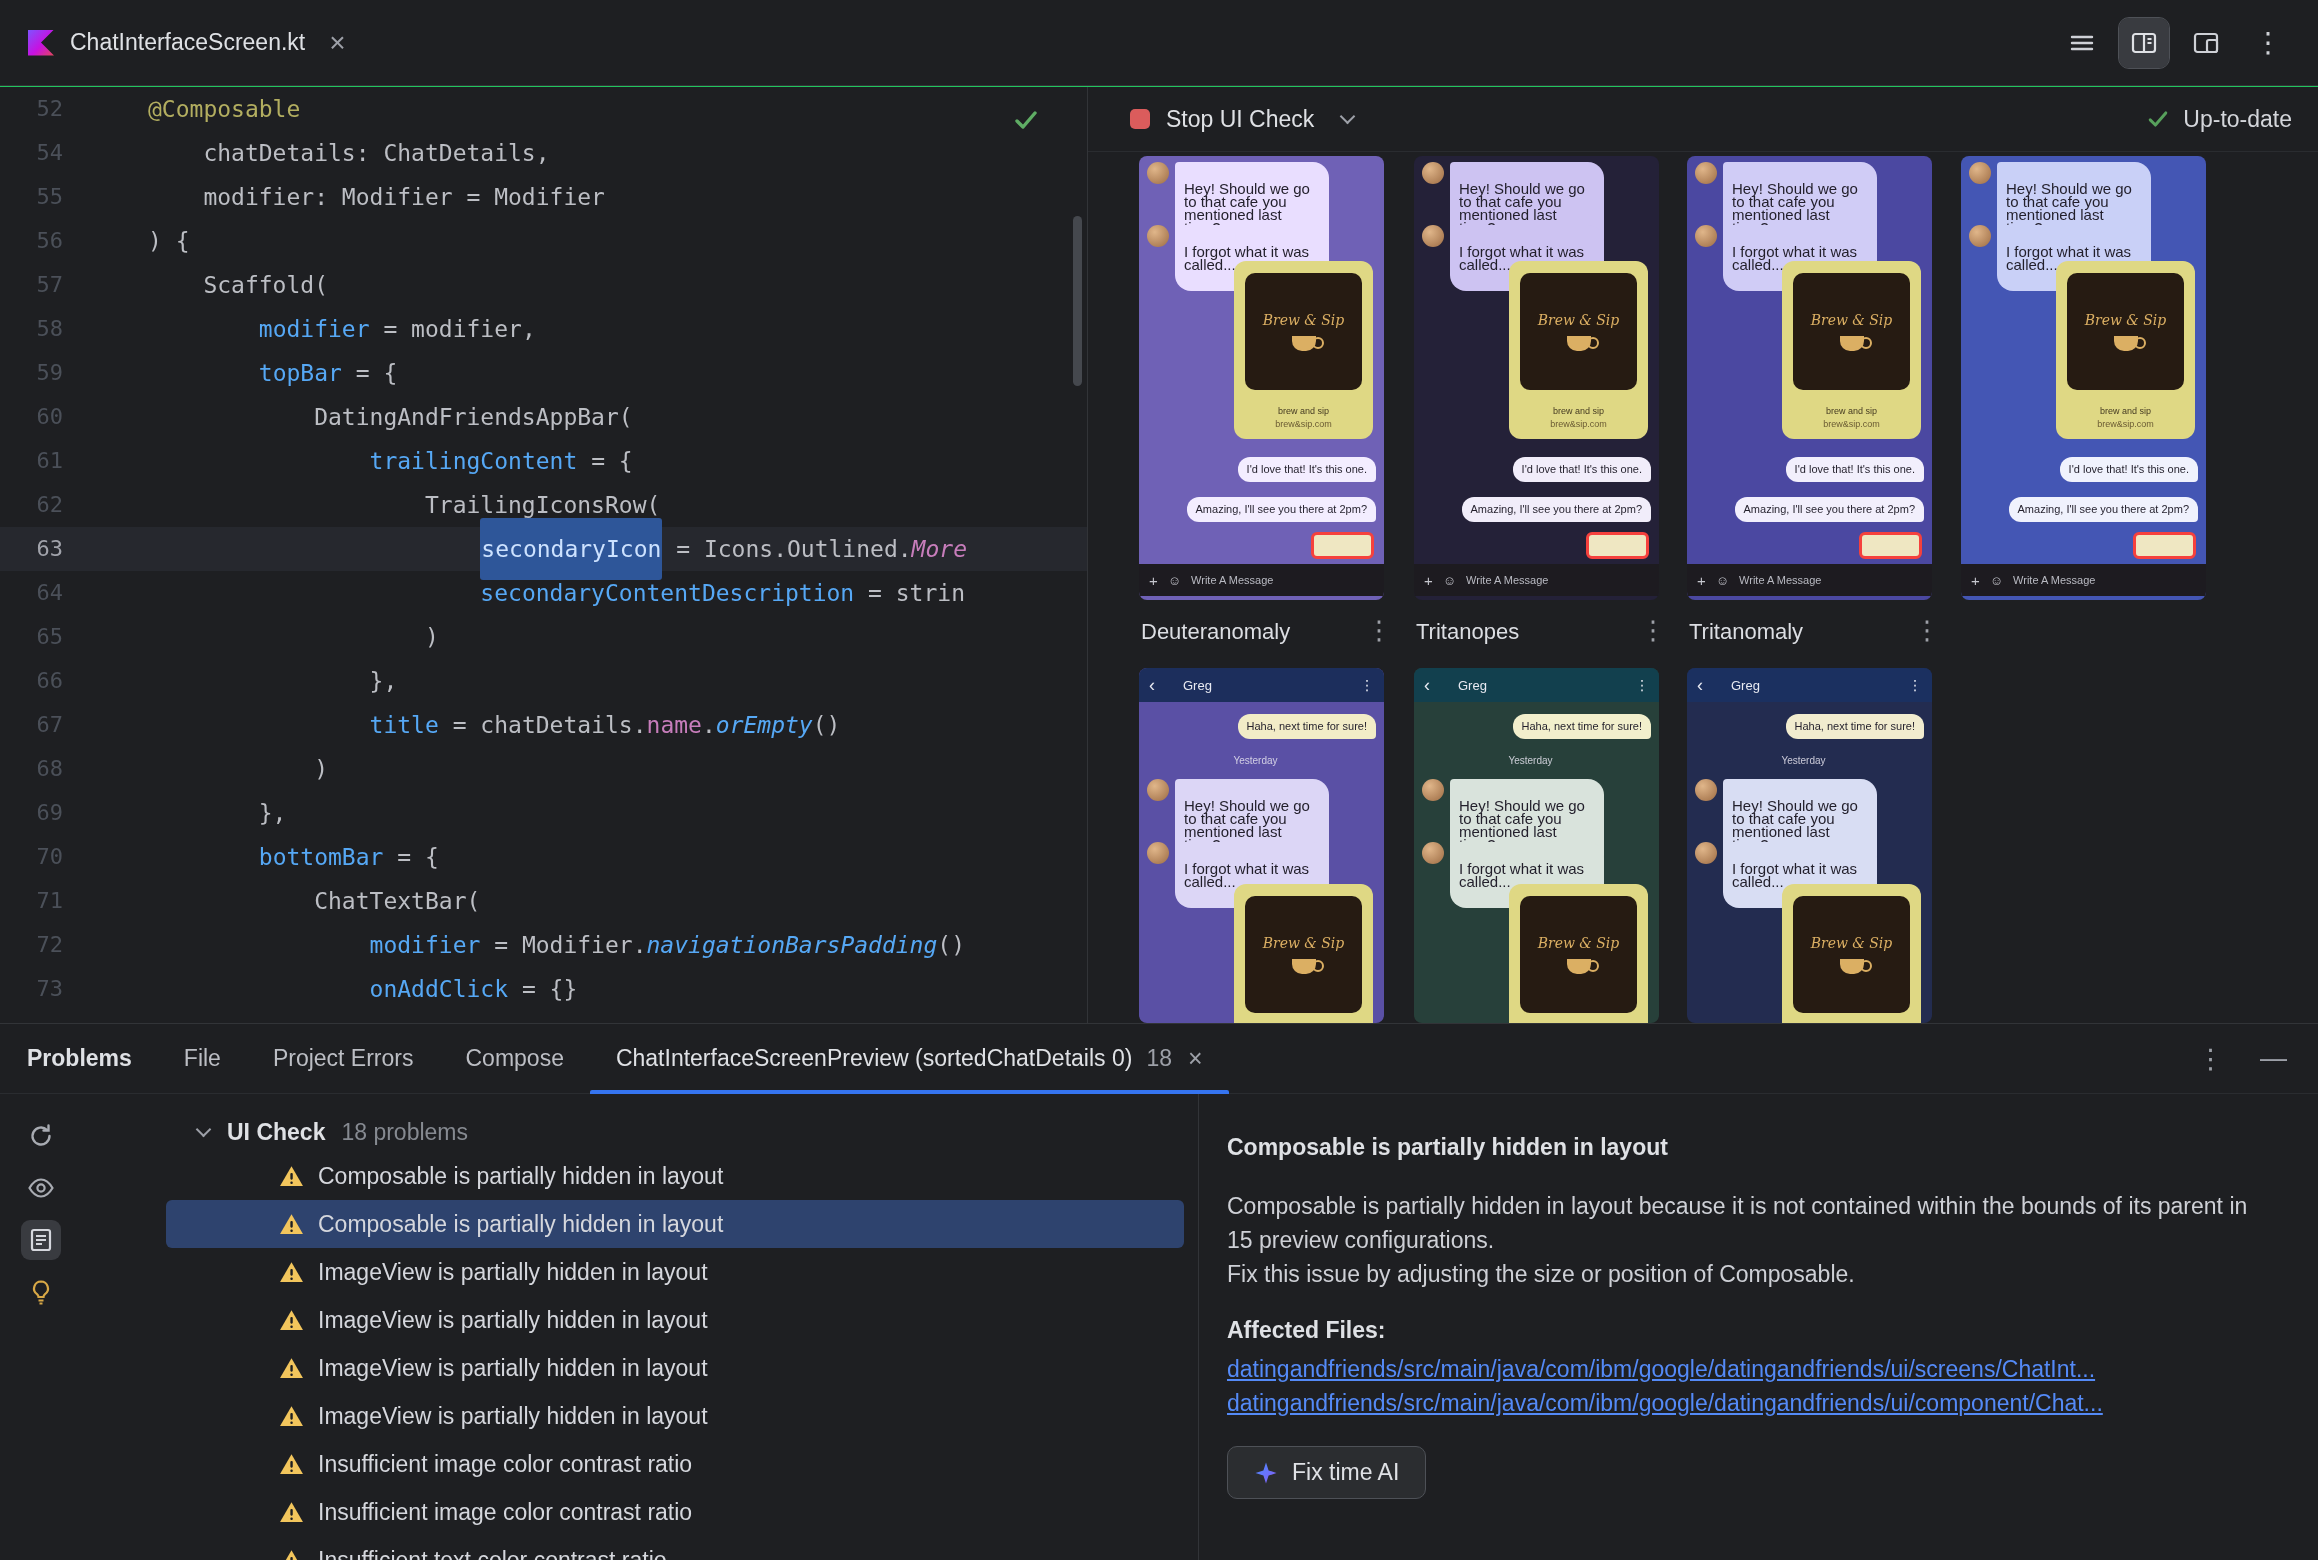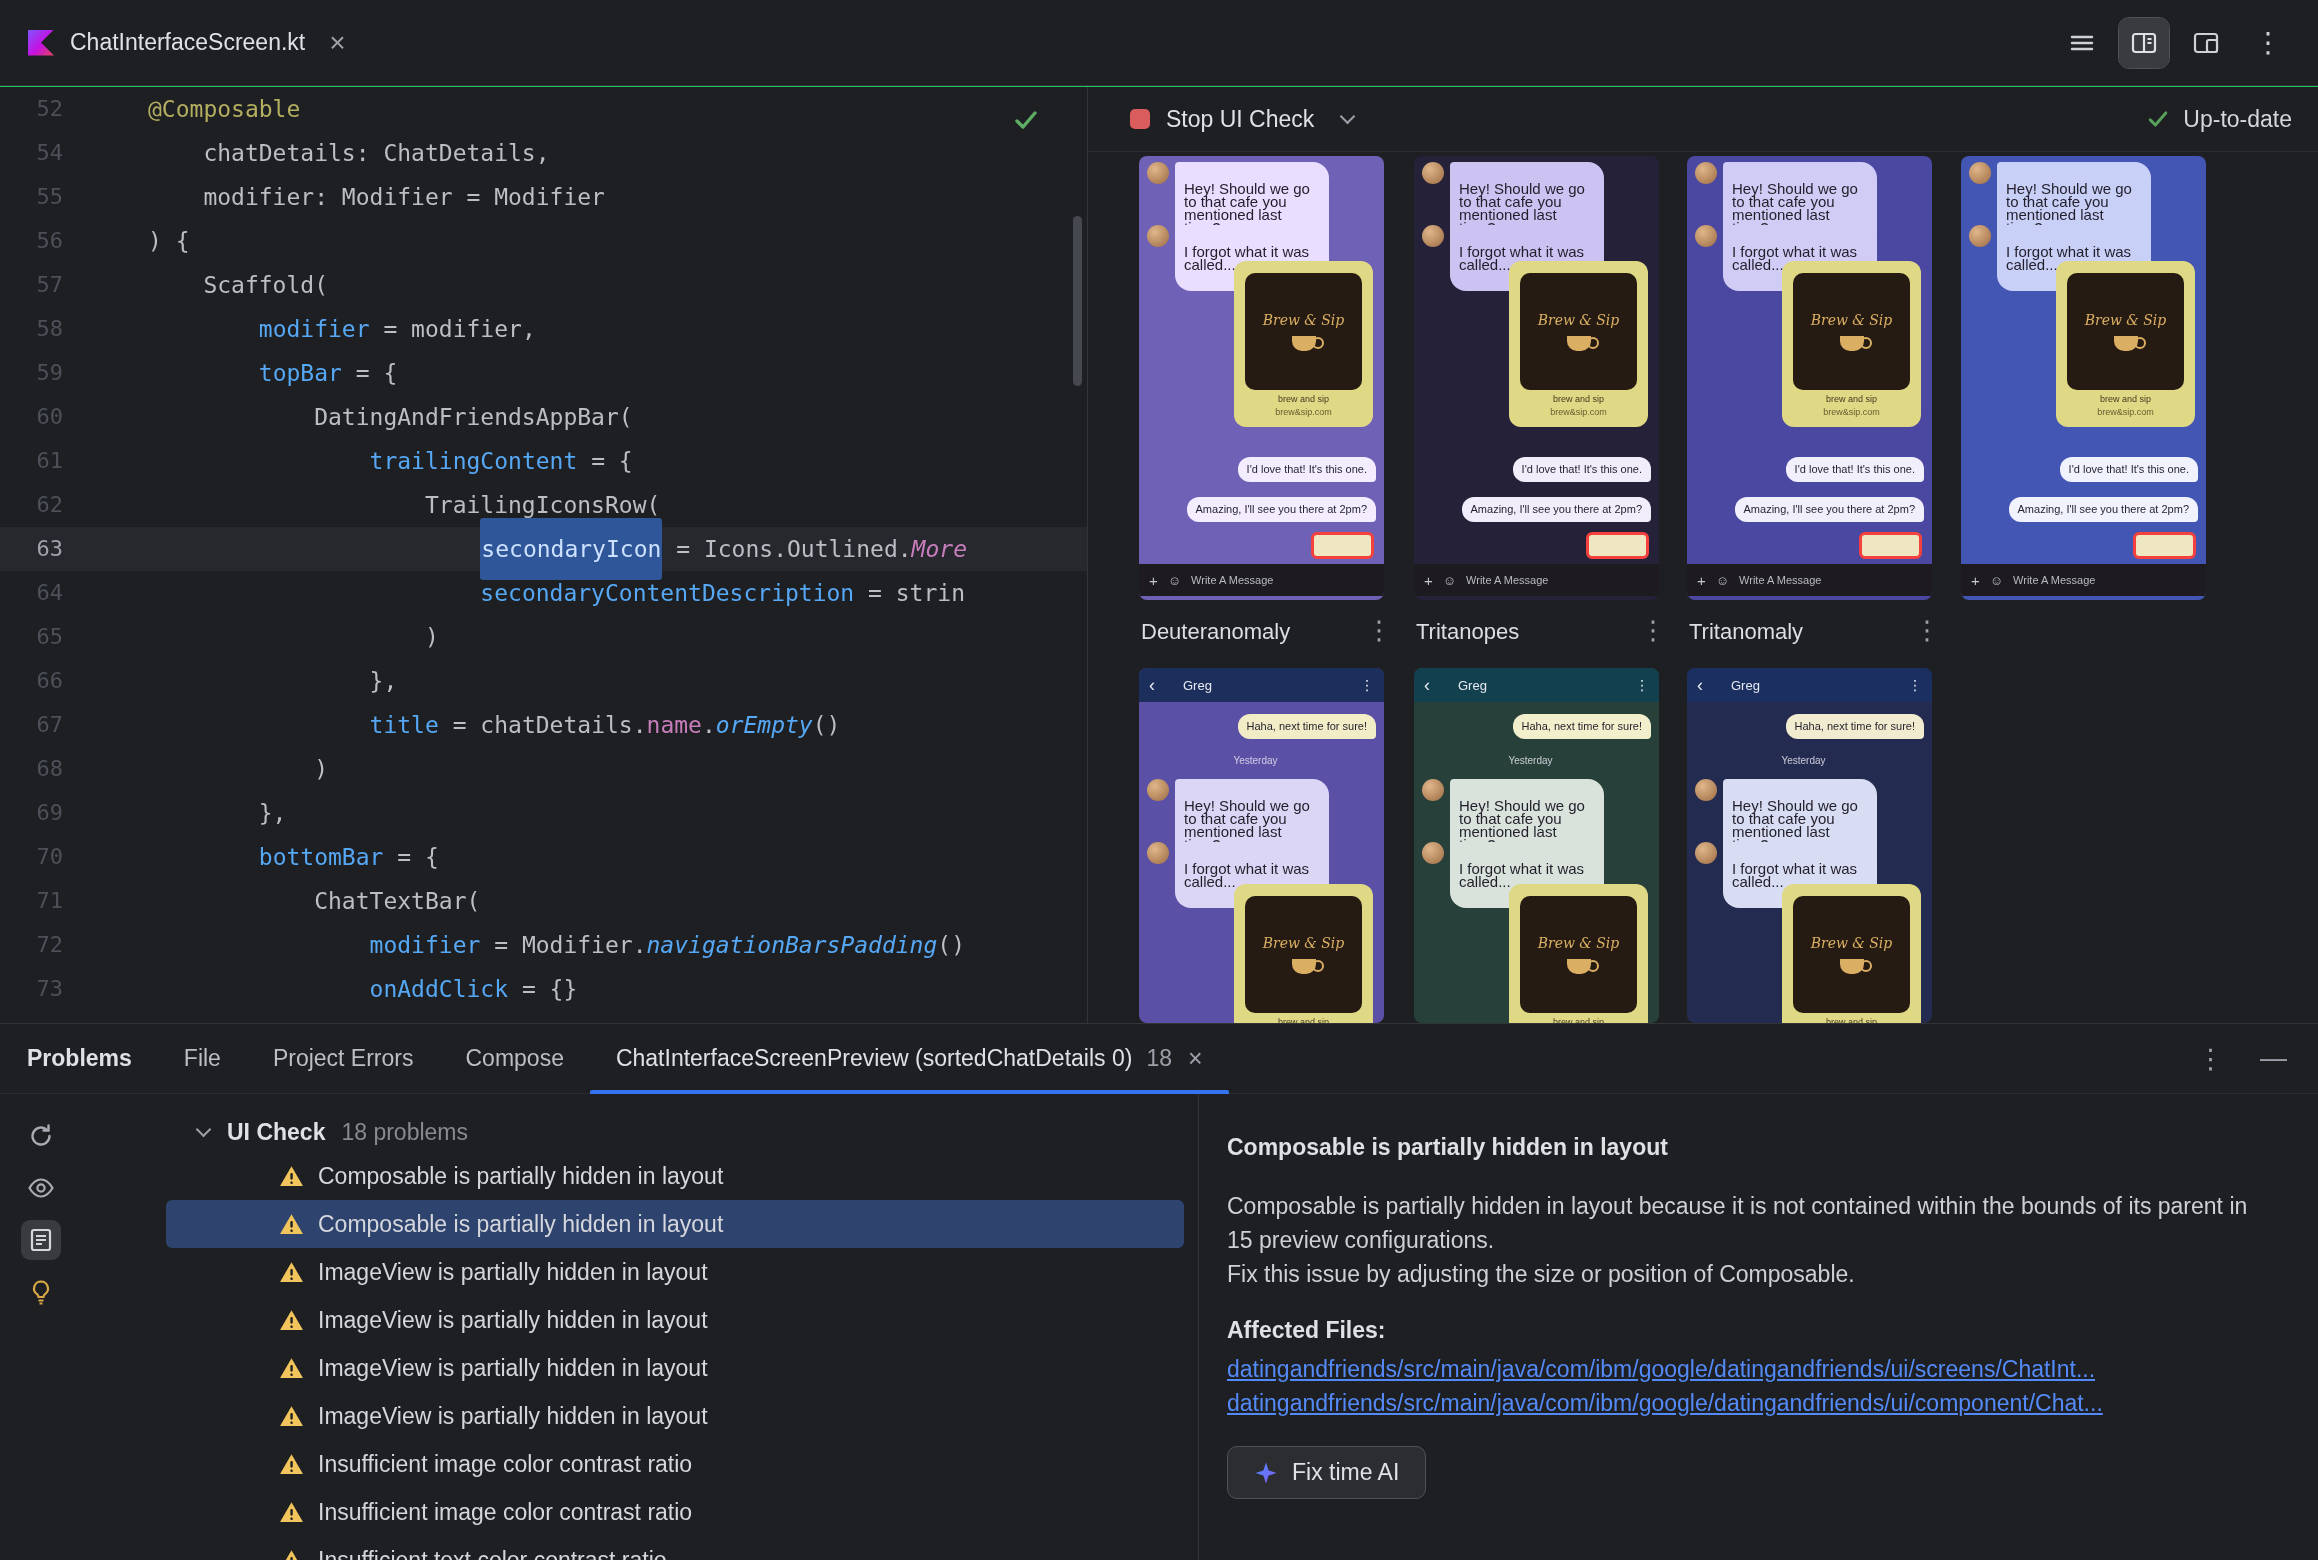--- a/index.html
+++ b/index.html
@@ -67,21 +67,21 @@
   .sbubble{position:absolute;right:8px;padding:6px 9px;border-radius:12px;border-bottom-right-radius:4px;
            font-size:11px;line-height:13px;color:#221F2B;white-space:nowrap}
   .card{position:absolute;left:95px;width:139px;border-radius:12px;background:#DFD884;
         padding:12px 0 10px;text-align:center}
   .logo{width:117px;height:117px;margin:0 auto;background:#261B12;border-radius:10px;
         display:flex;flex-direction:column;align-items:center;justify-content:center;gap:8px}
   .brand{font-family:"DejaVu Serif",serif;font-style:italic;font-size:14px;color:#DBAF63}
   .cup{width:24px;height:15px;background:#DBAF63;border-radius:0 0 10px 10px;position:relative}
   .cup:before{content:"";position:absolute;right:-8px;top:1px;width:8px;height:8px;
               border:2px solid #DBAF63;border-radius:50%}
-  .cardtag{font-size:9px;color:#453B22;margin-top:4px}
+  .cardtag{font-size:9px;color:#453B22;margin-top:16px}
   .cardurl{font-size:9px;color:#6B5B33;margin-top:3px}
   .redbox{position:absolute;right:10px;top:376px;width:63px;height:27px;background:#EFE7C2;
           border:3px solid #F5413D;border-radius:6px}
   .inputbar{position:absolute;left:0;right:0;top:408px;height:32px;background:#1D1B20;
             display:flex;align-items:center;gap:10px;padding:0 10px}
   .ib-plus{font-size:15px;color:#C6C7CE;cursor:pointer}
   .ib-smile{font-size:13px;color:#C6C7CE;cursor:pointer}
   .ib-label{font-size:11px;color:#B9BAC2}
   .ghead{position:absolute;top:0;left:0;right:0;height:34px;display:flex;align-items:center;
          padding:0 10px;color:#E8EAF2}

